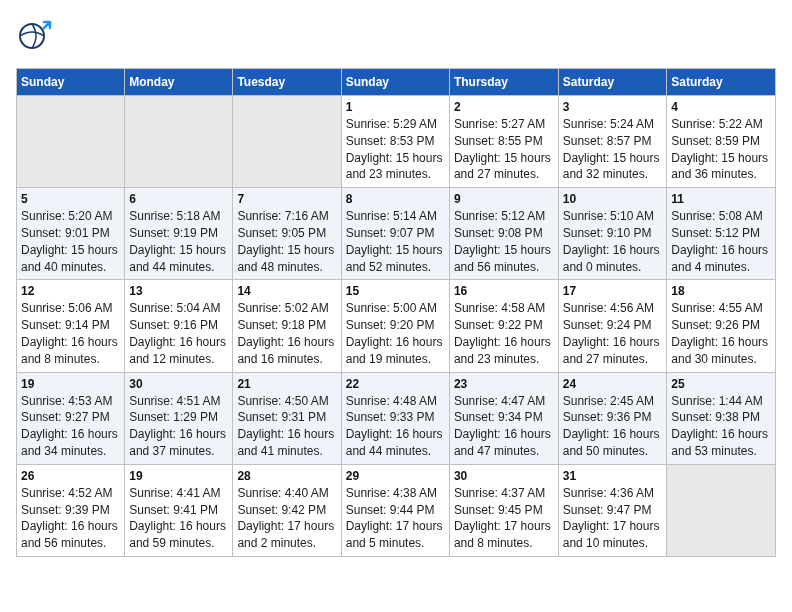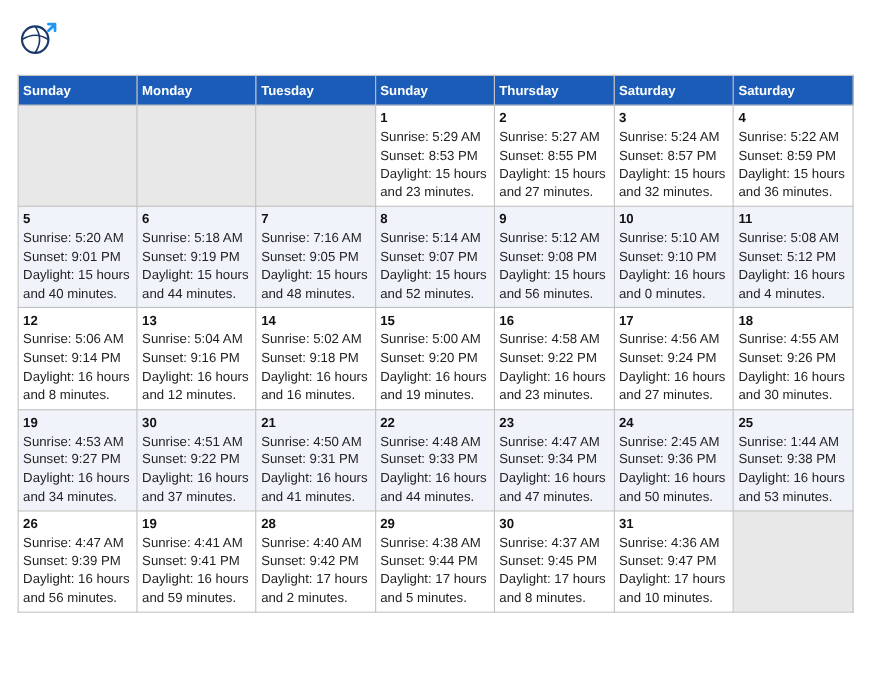--- a/index.html
+++ b/index.html
@@ -273,21 +273,21 @@
         <td>
           <div class="day-number">19</div>
           <div class="day-info">Sunrise: 4:53 AM
 Sunset: 9:27 PM
 Daylight: 16 hours
 and 34 minutes.</div>
         </td>
         <td>
           <div class="day-number">30</div>
           <div class="day-info">Sunrise: 4:51 AM
-Sunset: 9:22 PM
+Sunset: 1:29 PM
 Daylight: 16 hours
 and 37 minutes.</div>
         </td>
         <td>
           <div class="day-number">21</div>
           <div class="day-info">Sunrise: 4:50 AM
 Sunset: 9:31 PM
 Daylight: 16 hours
 and 41 minutes.</div>
         </td>
@@ -316,21 +316,21 @@
           <div class="day-number">25</div>
           <div class="day-info">Sunrise: 1:44 AM
 Sunset: 9:38 PM
 Daylight: 16 hours
 and 53 minutes.</div>
         </td>
       </tr>
       <tr>
         <td>
           <div class="day-number">26</div>
-          <div class="day-info">Sunrise: 4:47 AM
+          <div class="day-info">Sunrise: 4:52 AM
 Sunset: 9:39 PM
 Daylight: 16 hours
 and 56 minutes.</div>
         </td>
         <td>
           <div class="day-number">19</div>
           <div class="day-info">Sunrise: 4:41 AM
 Sunset: 9:41 PM
 Daylight: 16 hours
 and 59 minutes.</div>

